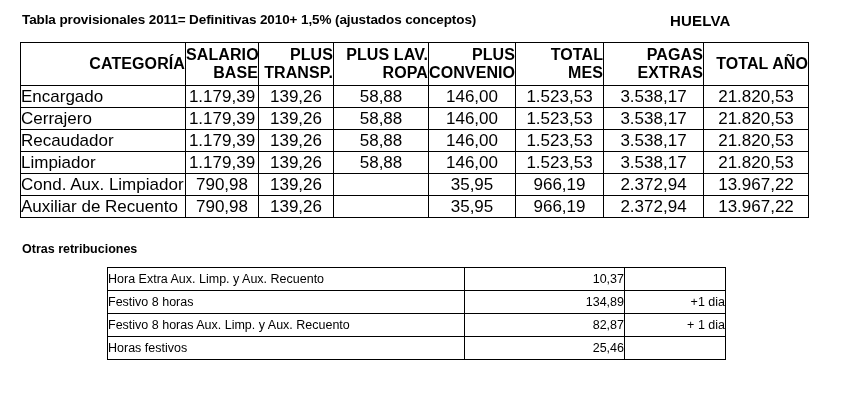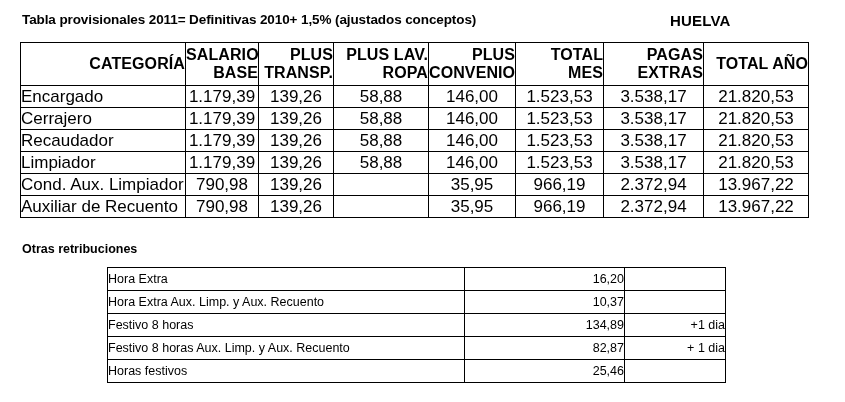--- a/index.html
+++ b/index.html
@@ -272,25 +272,20 @@
 
   <div class="other-table-wrap">
     <table class="grid2">
       <colgroup>
         <col style="width:357px">
         <col style="width:160px">
         <col style="width:101px">
       </colgroup>
       <tbody>
         <tr>
-          <td class="onm">Hora Extra</td>
-          <td class="oval">16,20</td>
-          <td class="onote"></td>
-        </tr>
-        <tr>
           <td class="onm">Hora Extra Aux. Limp. y Aux. Recuento</td>
           <td class="oval">10,37</td>
           <td class="onote"></td>
         </tr>
         <tr>
           <td class="onm">Festivo 8 horas</td>
           <td class="oval">134,89</td>
           <td class="onote">+1 dia</td>
         </tr>
         <tr>

